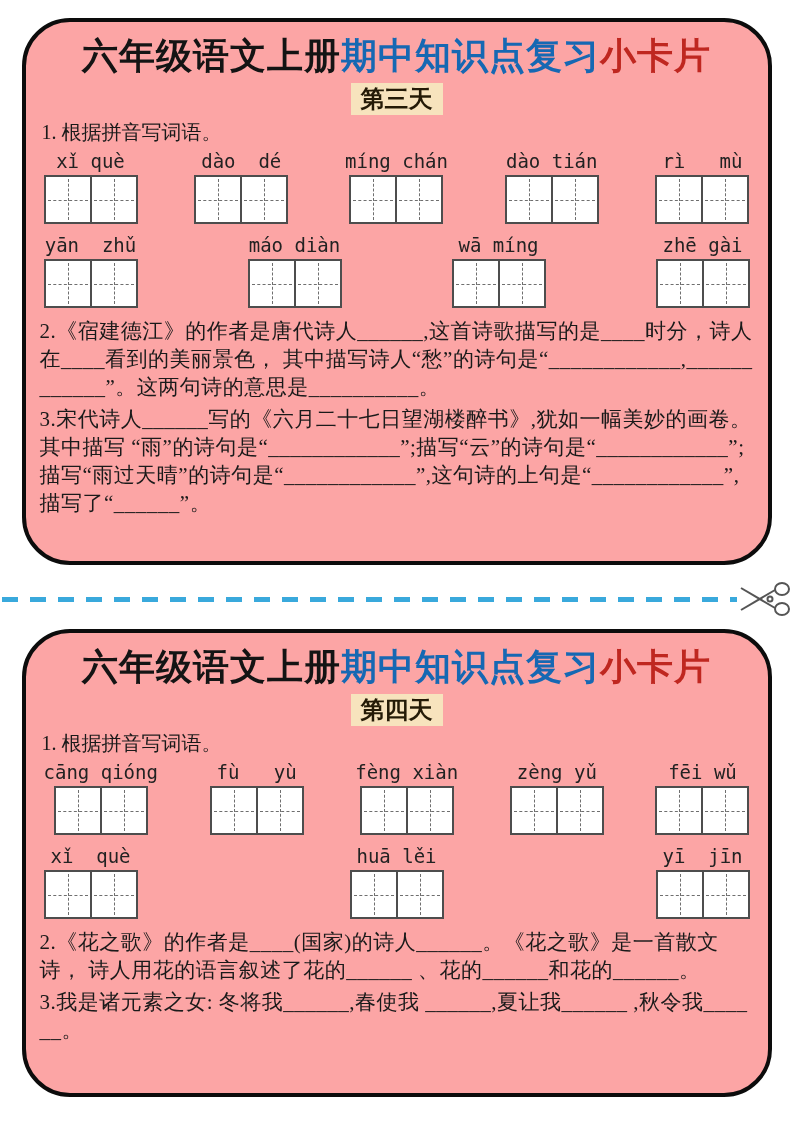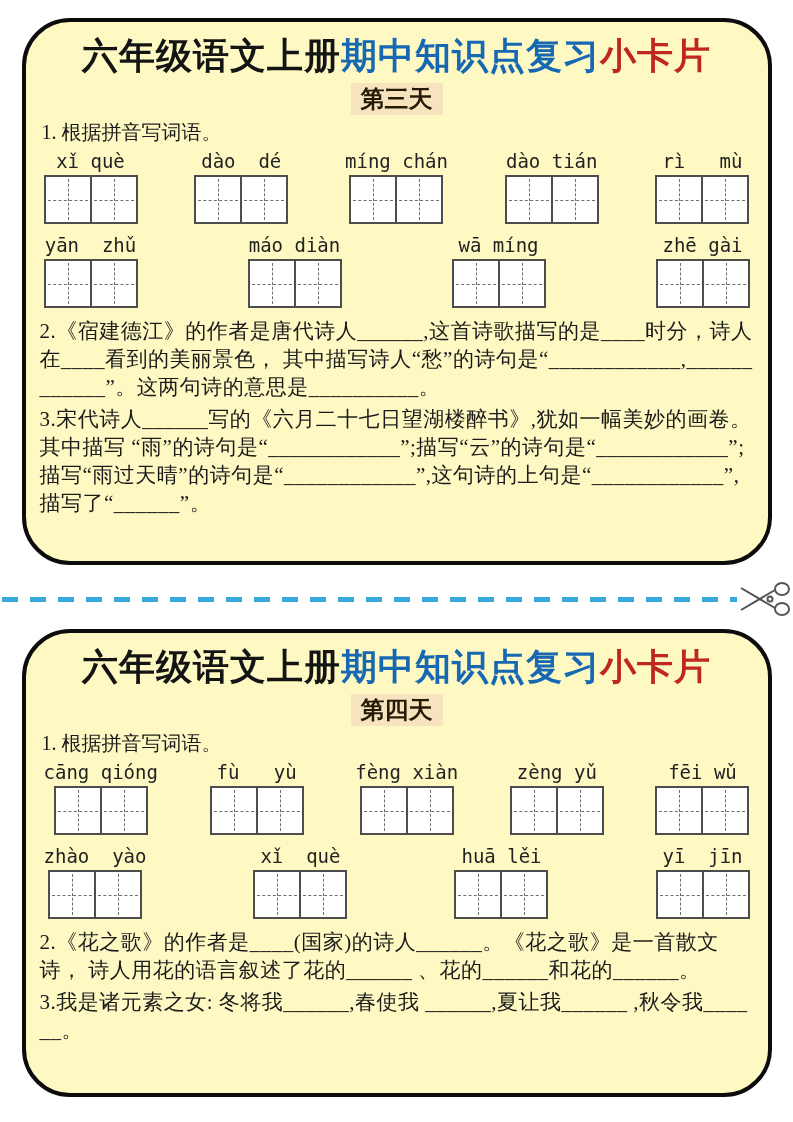--- a/index.html
+++ b/index.html
@@ -4,21 +4,21 @@
 <style>
   html,body{margin:0;padding:0;background:#fff;}
   body{
     width:793px;height:1122px;overflow:hidden;
     font-family:"Liberation Serif", serif;color:#1a1a1a;
     position:relative;
   }
   .card{
     box-sizing:border-box;width:750px;margin:0 auto;
     border:4px solid #0c0c0c;border-radius:48px;
-    padding:8px 14px 10px 14px;background:#fef9c3;
+    padding:8px 14px 10px 14px;background:#fca5a5;
   }
   .card-1{margin-top:18px;height:547px;}
   .card-2{height:468px;}
   .card-title{
     text-align:center;font-family:"DejaVu Sans", sans-serif;
     font-weight:bold;font-size:36px;letter-spacing:1px;
     margin-top:4px;line-height:1.2;white-space:nowrap;
   }
   .t-black{color:#141414;}
   .t-blue{color:#1668b3;}
@@ -207,27 +207,20 @@
       <div class="plabel">fēi wǔ</div>
       <div class="pgrid">
           <div class="pcell"></div>
           <div class="pcell"></div>
         </div>
     </div>
   </div>
 
   <div class="pinyin-row">
     <div class="pgroup">
-      <div class="plabel">zhào  yào</div>
-      <div class="pgrid">
-          <div class="pcell"></div>
-          <div class="pcell"></div>
-        </div>
-    </div>
-    <div class="pgroup">
       <div class="plabel">xǐ  què</div>
       <div class="pgrid">
           <div class="pcell"></div>
           <div class="pcell"></div>
         </div>
     </div>
     <div class="pgroup">
       <div class="plabel">huā lěi</div>
       <div class="pgrid">
           <div class="pcell"></div>

